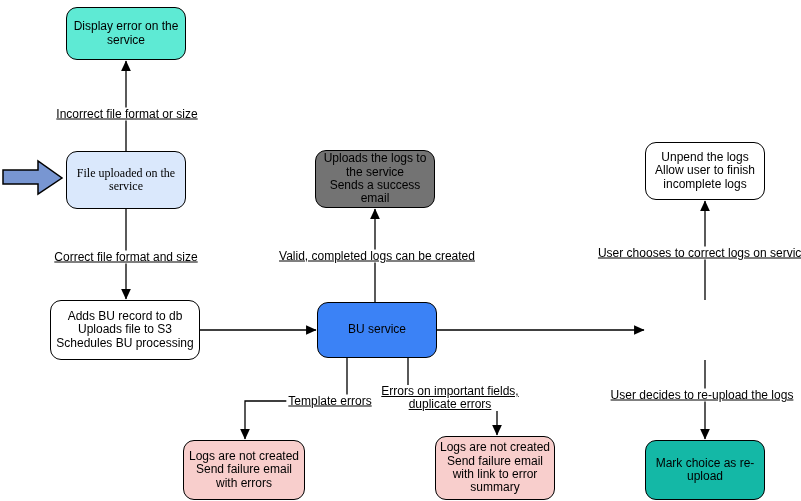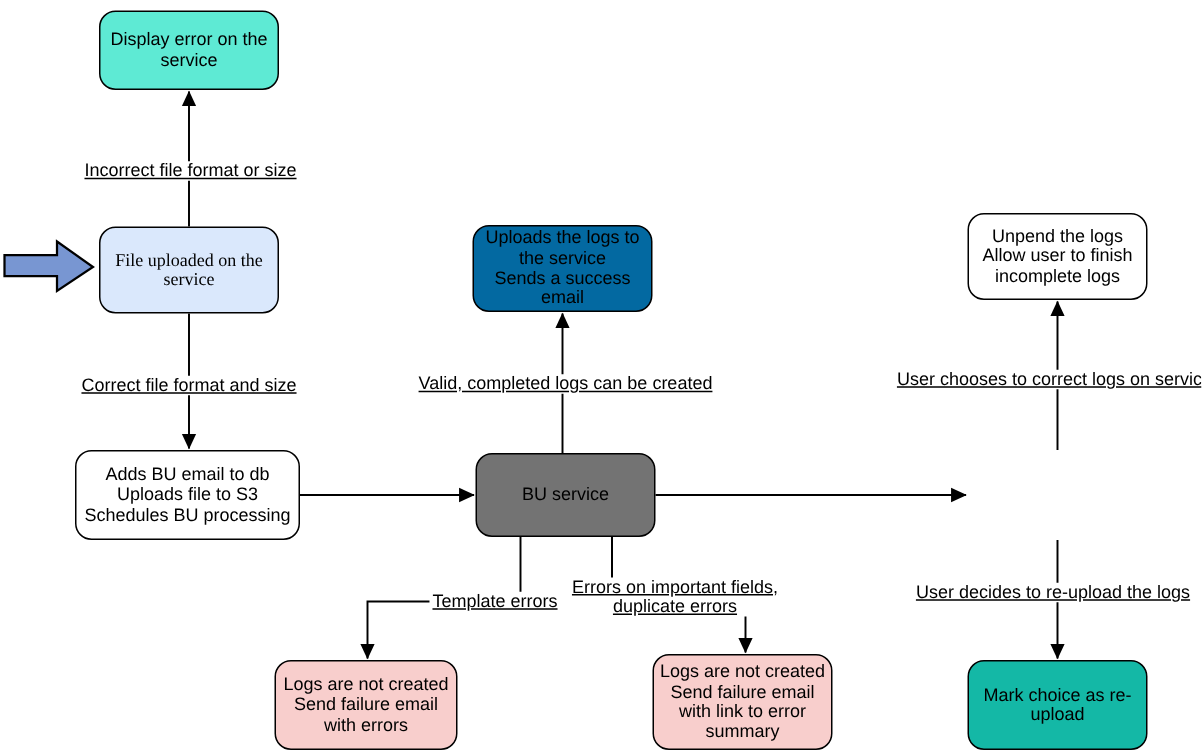--- a/index.html
+++ b/index.html
@@ -61,28 +61,28 @@
     </svg>
     <div class="node" style="left: 66px; top: 7px; width: 120px; height: 53px; background: #5eead4;">
       <span>Display error on the</span>
       <span>service</span>
     </div>
     <div class="node" style="left: 66px; top: 151px; width: 120px; height: 58px; background: rgb(218, 232, 252); font-family: Liberation Serif, serif;">
       <span>File uploaded on the</span>
       <span>service</span>
     </div>
     <div class="node" style="left: 50px; top: 300px; width: 150px; height: 60px; background: rgb(255, 255, 255);">
-      <span>Adds BU email to db</span>
+      <span>Adds BU record to db</span>
       <span>Uploads file to S3</span>
       <span>Schedules BU processing</span>
     </div>
-    <div class="node" style="left: 317px; top: 302px; width: 120px; height: 56px; background: #737373;">
+    <div class="node" style="left: 317px; top: 302px; width: 120px; height: 56px; background: #3b82f6;">
       <span>BU service</span>
     </div>
-    <div class="node" style="left: 315px; top: 150px; width: 120px; height: 58px; background: #0369a1;">
+    <div class="node" style="left: 315px; top: 150px; width: 120px; height: 58px; background: #737373;">
       <span>Uploads the logs to</span>
       <span>the service</span>
       <span>Sends a success</span>
       <span>email</span>
     </div>
     <div class="node" style="left: 645px; top: 142px; width: 120px; height: 58px; background: rgb(255, 255, 255);">
       <span>Unpend the logs</span>
       <span>Allow user to finish</span>
       <span>incomplete logs</span>
     </div>

